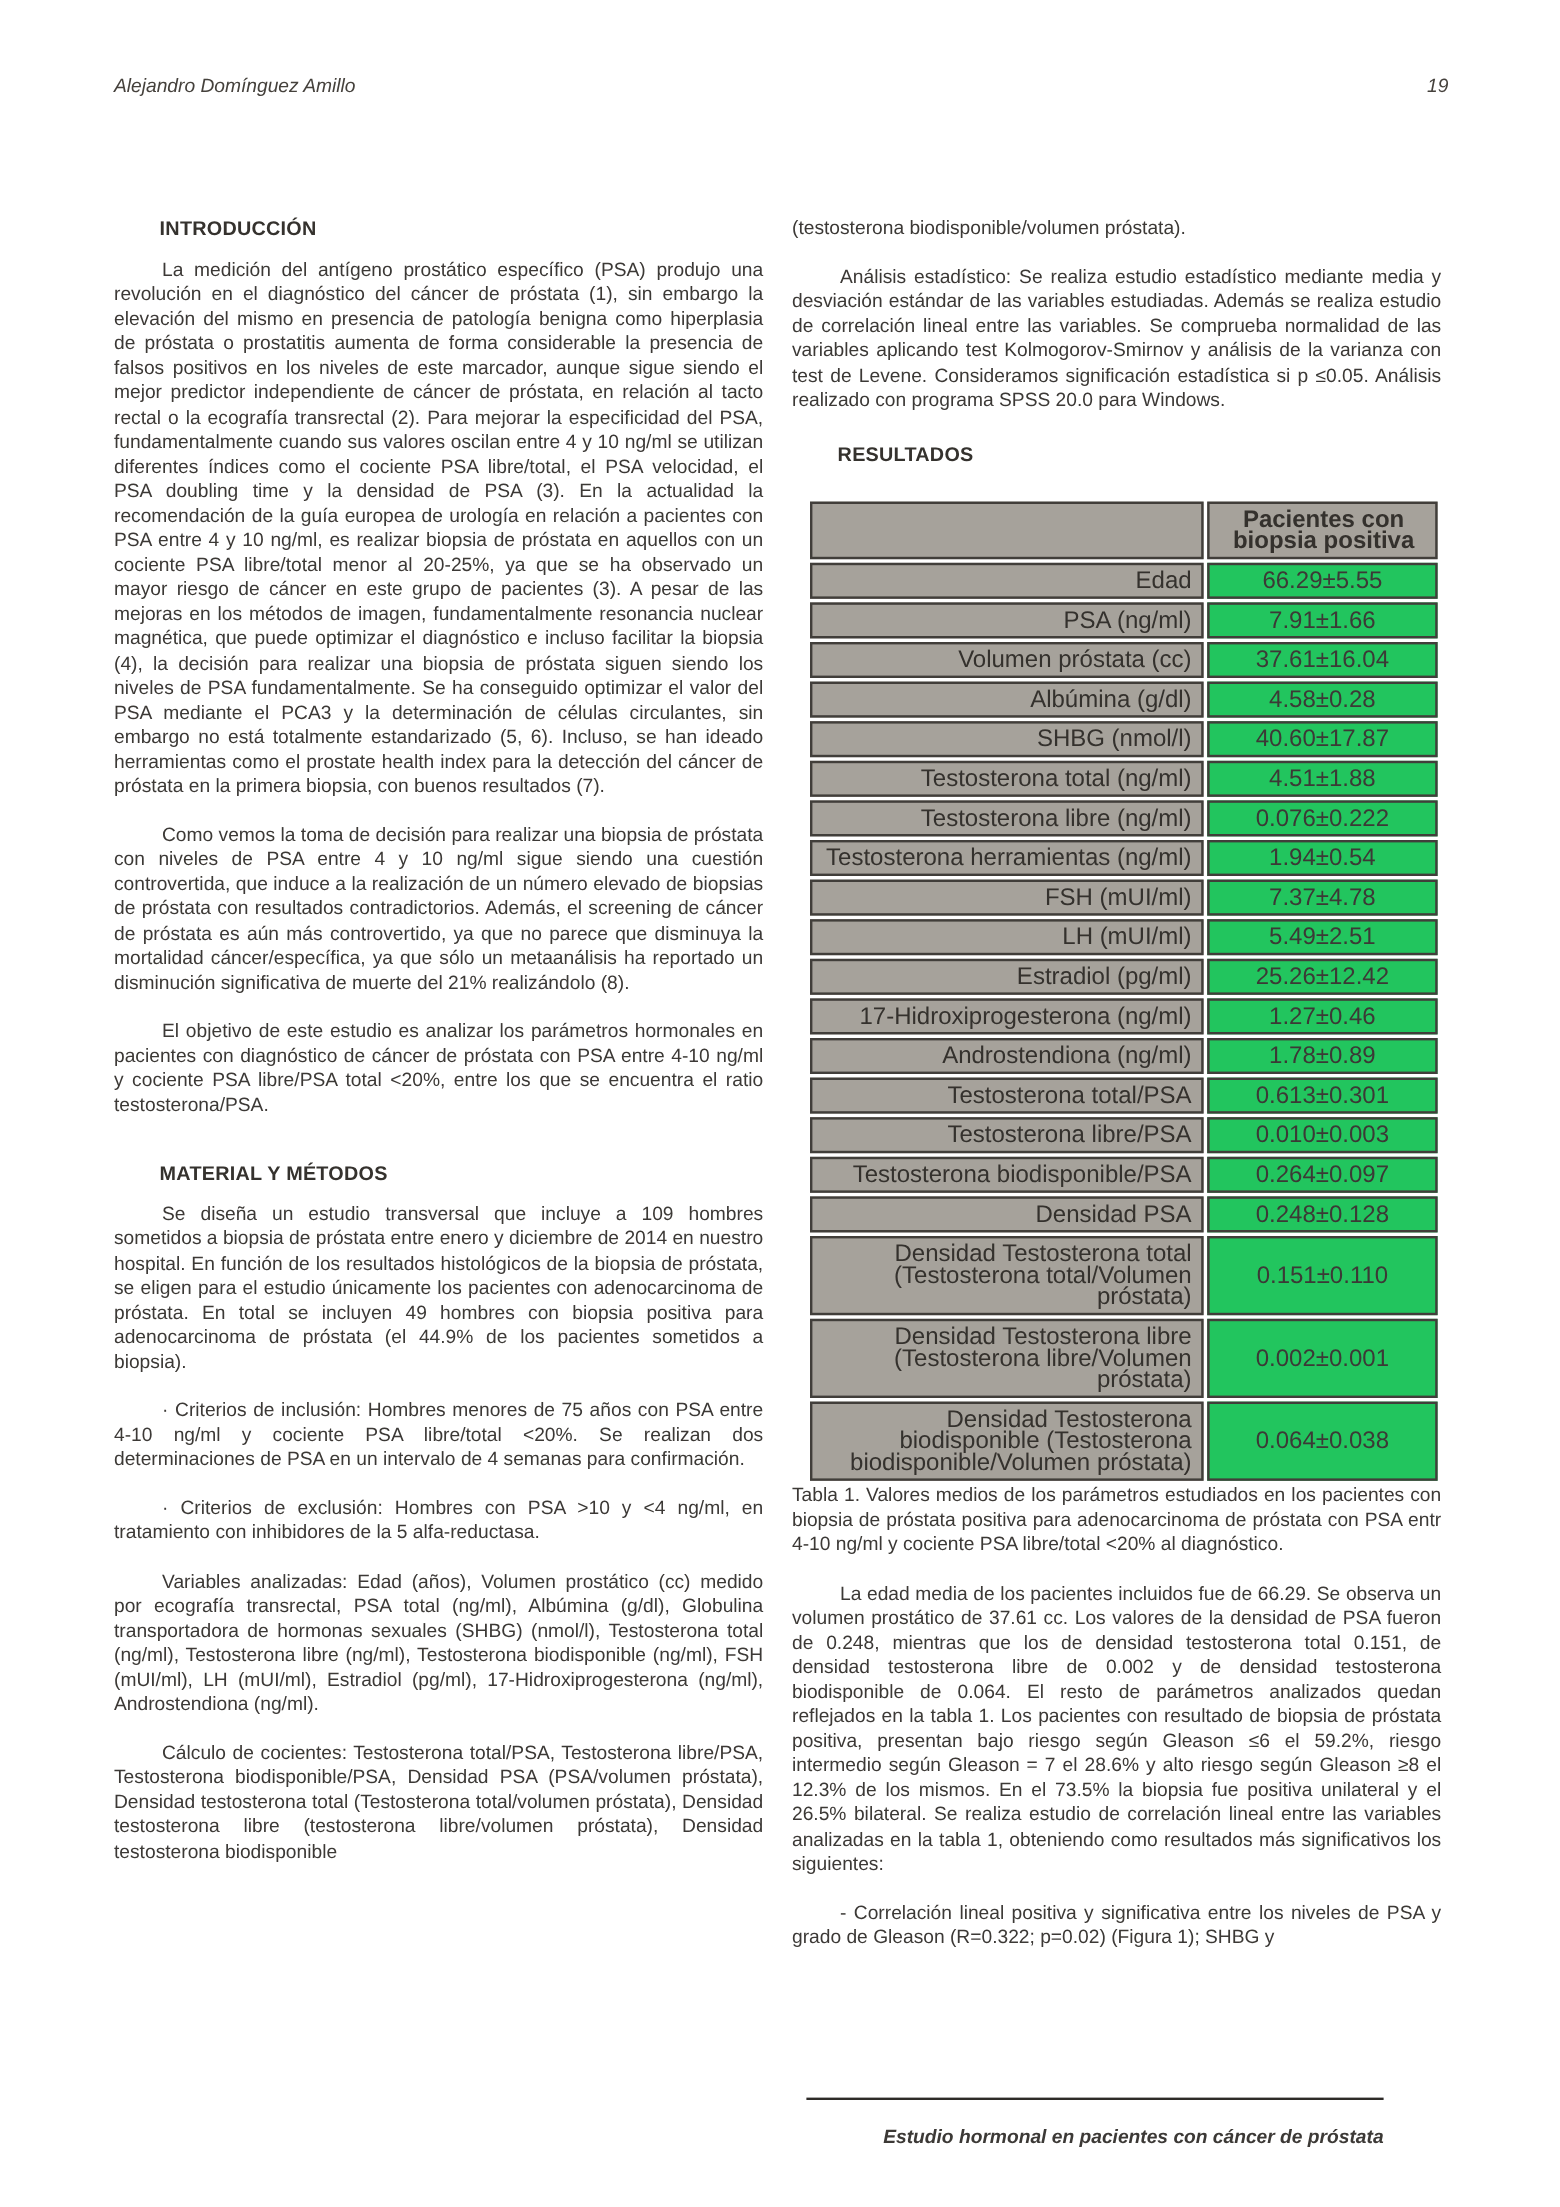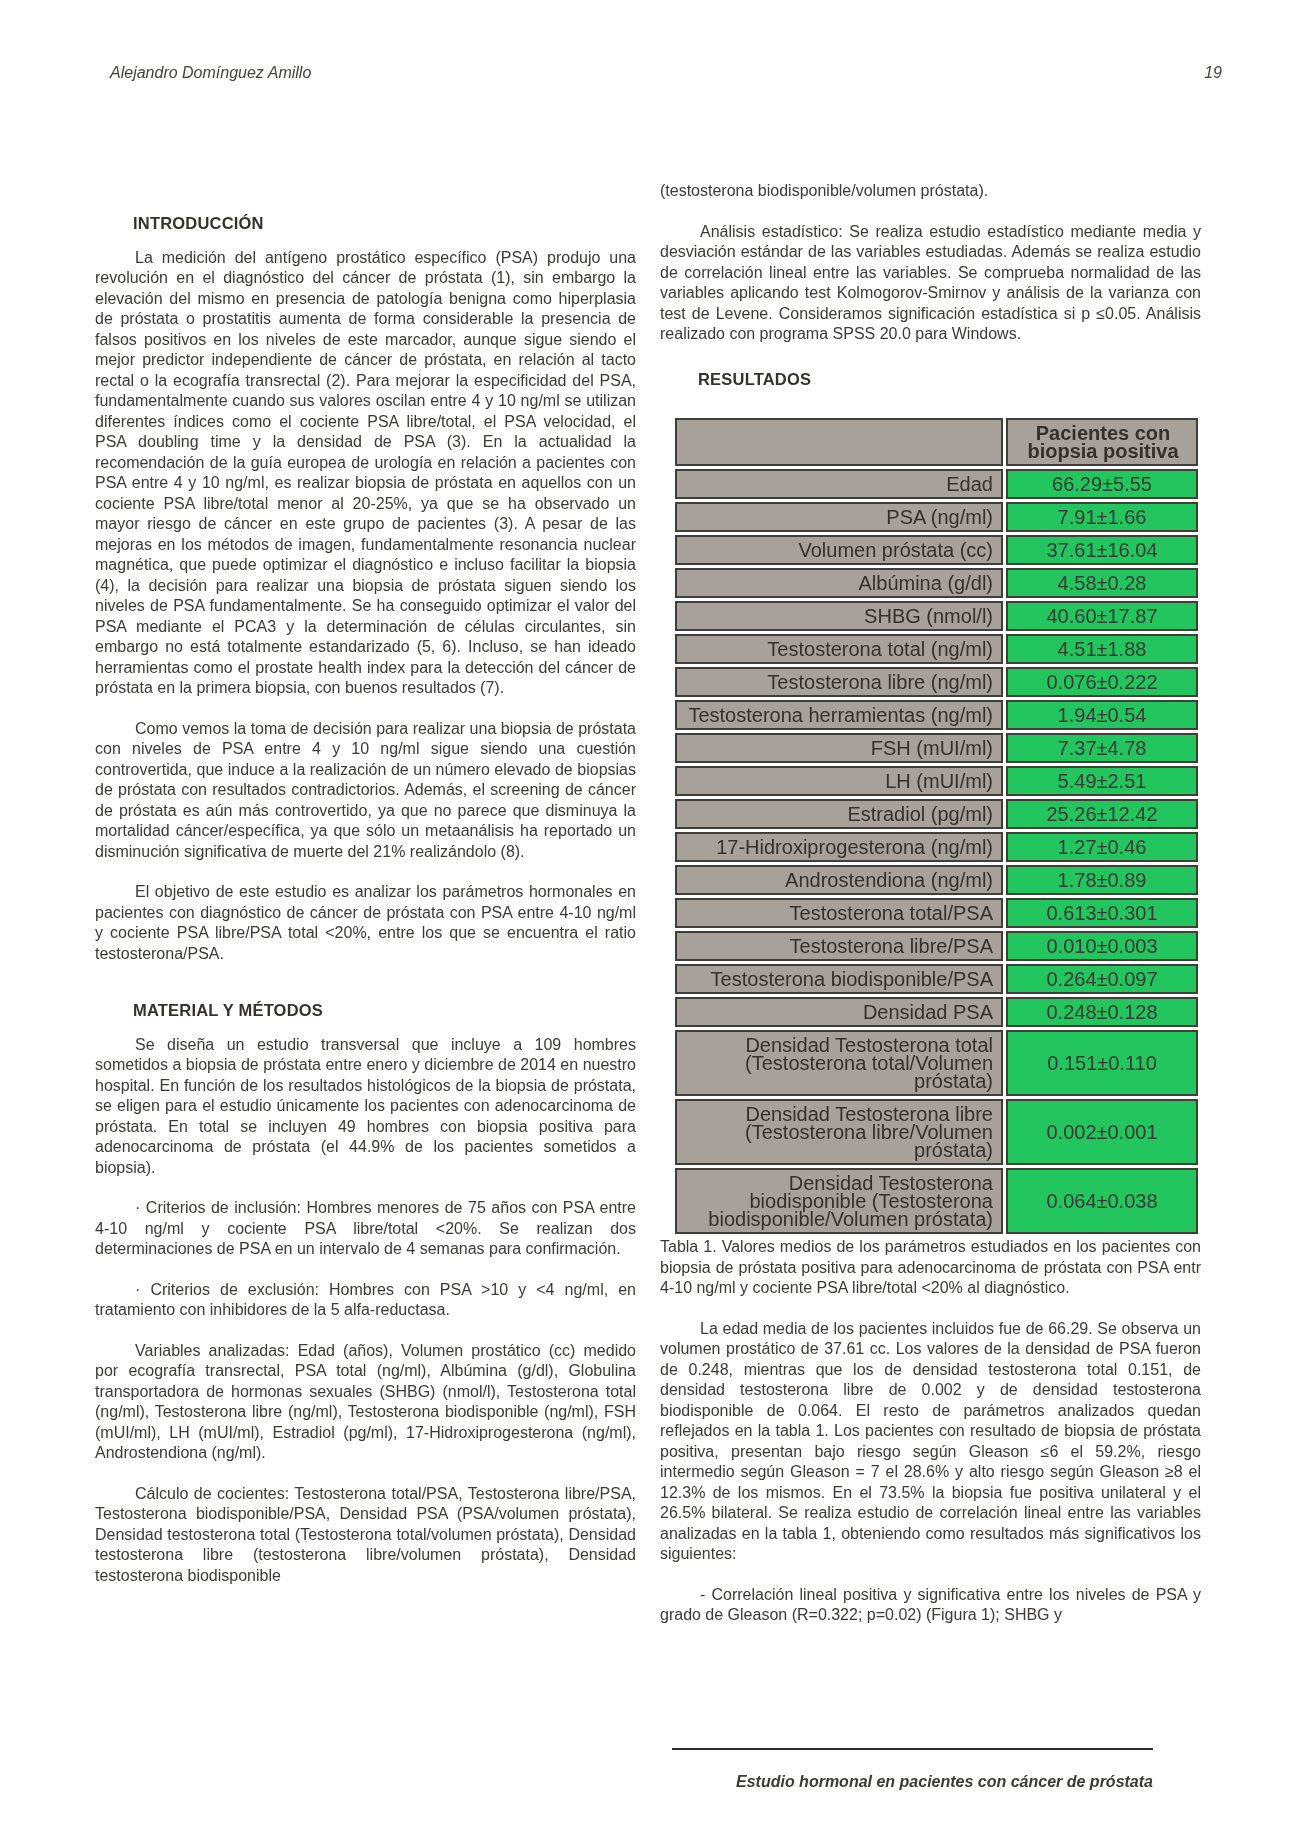--- a/index.html
+++ b/index.html
@@ -5,31 +5,31 @@
   html,body{margin:0;padding:0;background:#ffffff;}
   .page{
     position:relative;
     width:1300px;height:1839px;
     background:#ffffff;
     font-family:"Liberation Sans", sans-serif;
     color:#3c3936;
     overflow:hidden;
   }
   .header{
-    position:absolute;left:110px;top:64px;width:1112px;
+    position:absolute;left:95px;top:64px;width:1112px;
     display:flex;justify-content:space-between;
     font-style:italic;font-size:16px;color:#45413c;
   }
   .col{
     position:absolute;top:181px;width:541px;
     font-size:16px;line-height:20.5px;
     text-align:justify;
     hyphens:auto;-webkit-hyphens:auto;
   }
-  .col-left{left:95px;margin-top:32px;}
+  .col-left{left:95px;}
   .col-right{left:660px;}
   .col p{margin:0 0 20px 0;}
   .ind{text-indent:40px;}
   h3{
     font-size:16.5px;font-weight:bold;color:#35322e;
     margin:0 0 14px 38px;text-align:left;letter-spacing:.2px;
   }
   h3.spaced{margin-top:36px;}
   h3.results{margin-top:24px;margin-bottom:0;}
   table.results{

